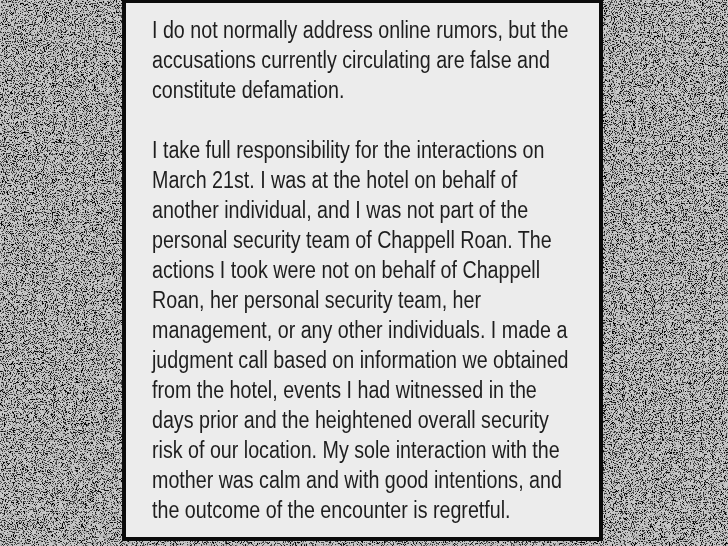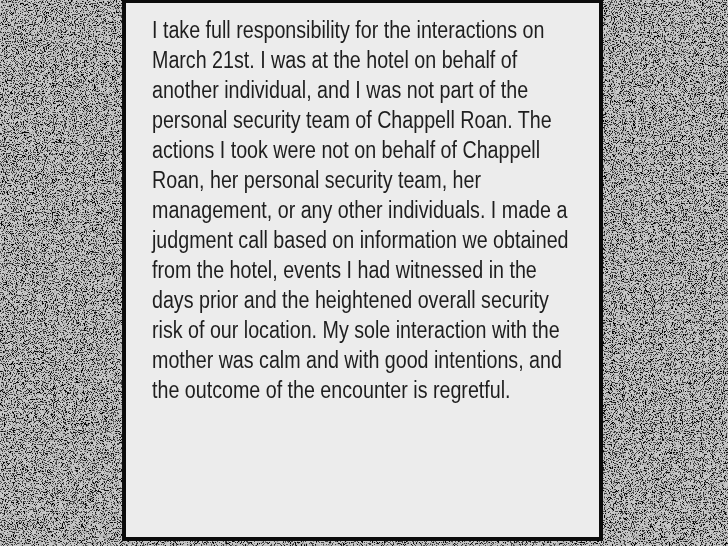--- a/index.html
+++ b/index.html
@@ -77,20 +77,25 @@
                 6 6 6 -15.5 0"></feColorMatrix>
     </filter>
     <rect width="728" height="546" fill="#060606"></rect>
     <rect width="728" height="546" filter="url(#speckle)" opacity="0.7"></rect>
     <rect width="728" height="546" filter="url(#speckle2)" opacity="0.25"></rect>
   </svg>
 
   <div class="statement-card">
     <div class="statement-body">
 
+      <div class="statement-paragraph">
+        <div class="statement-line">I do not normally address online rumors, but the</div>
+        <div class="statement-line">accusations currently circulating are false and</div>
+        <div class="statement-line">constitute defamation.</div>
+      </div>
 
       <div class="statement-paragraph">
         <div class="statement-line">I take full responsibility for the interactions on</div>
         <div class="statement-line">March 21st. I was at the hotel on behalf of</div>
         <div class="statement-line">another individual, and I was not part of the</div>
         <div class="statement-line">personal security team of Chappell Roan. The</div>
         <div class="statement-line">actions I took were not on behalf of Chappell</div>
         <div class="statement-line">Roan, her personal security team, her</div>
         <div class="statement-line">management, or any other individuals. I made a</div>
         <div class="statement-line">judgment call based on information we obtained</div>

